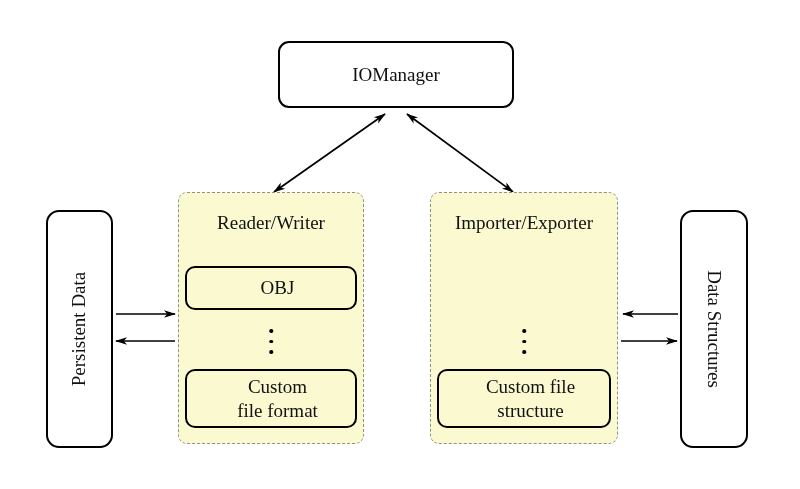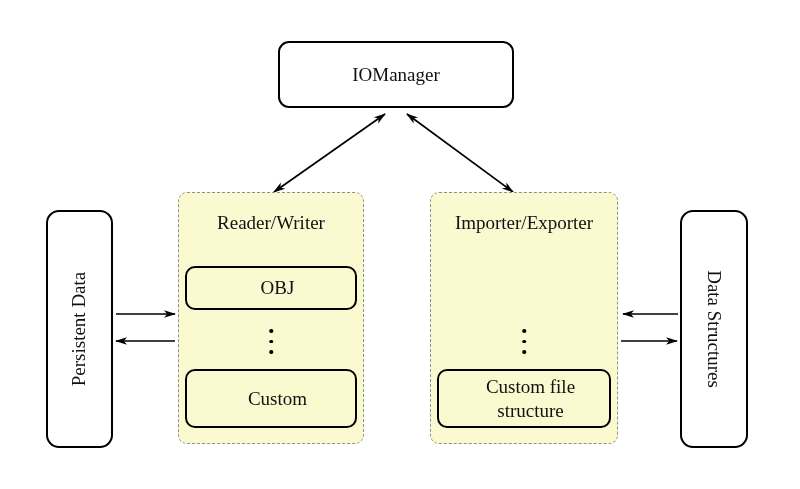--- a/index.html
+++ b/index.html
@@ -103,20 +103,21 @@
       <span>OBJ</span>
 
     </div>
     <div class="vdots">
         <i></i>
         <i></i>
         <i></i>
       </div>
     <div class="inner-box inner-second">
       <span>Custom</span>
+      <span>file format</span>
     </div>
   </div>
 
   <div class="group group-ie">
     <div class="group-title">Importer/Exporter</div>
     <div class="vdots">
         <i></i>
         <i></i>
         <i></i>
       </div>

